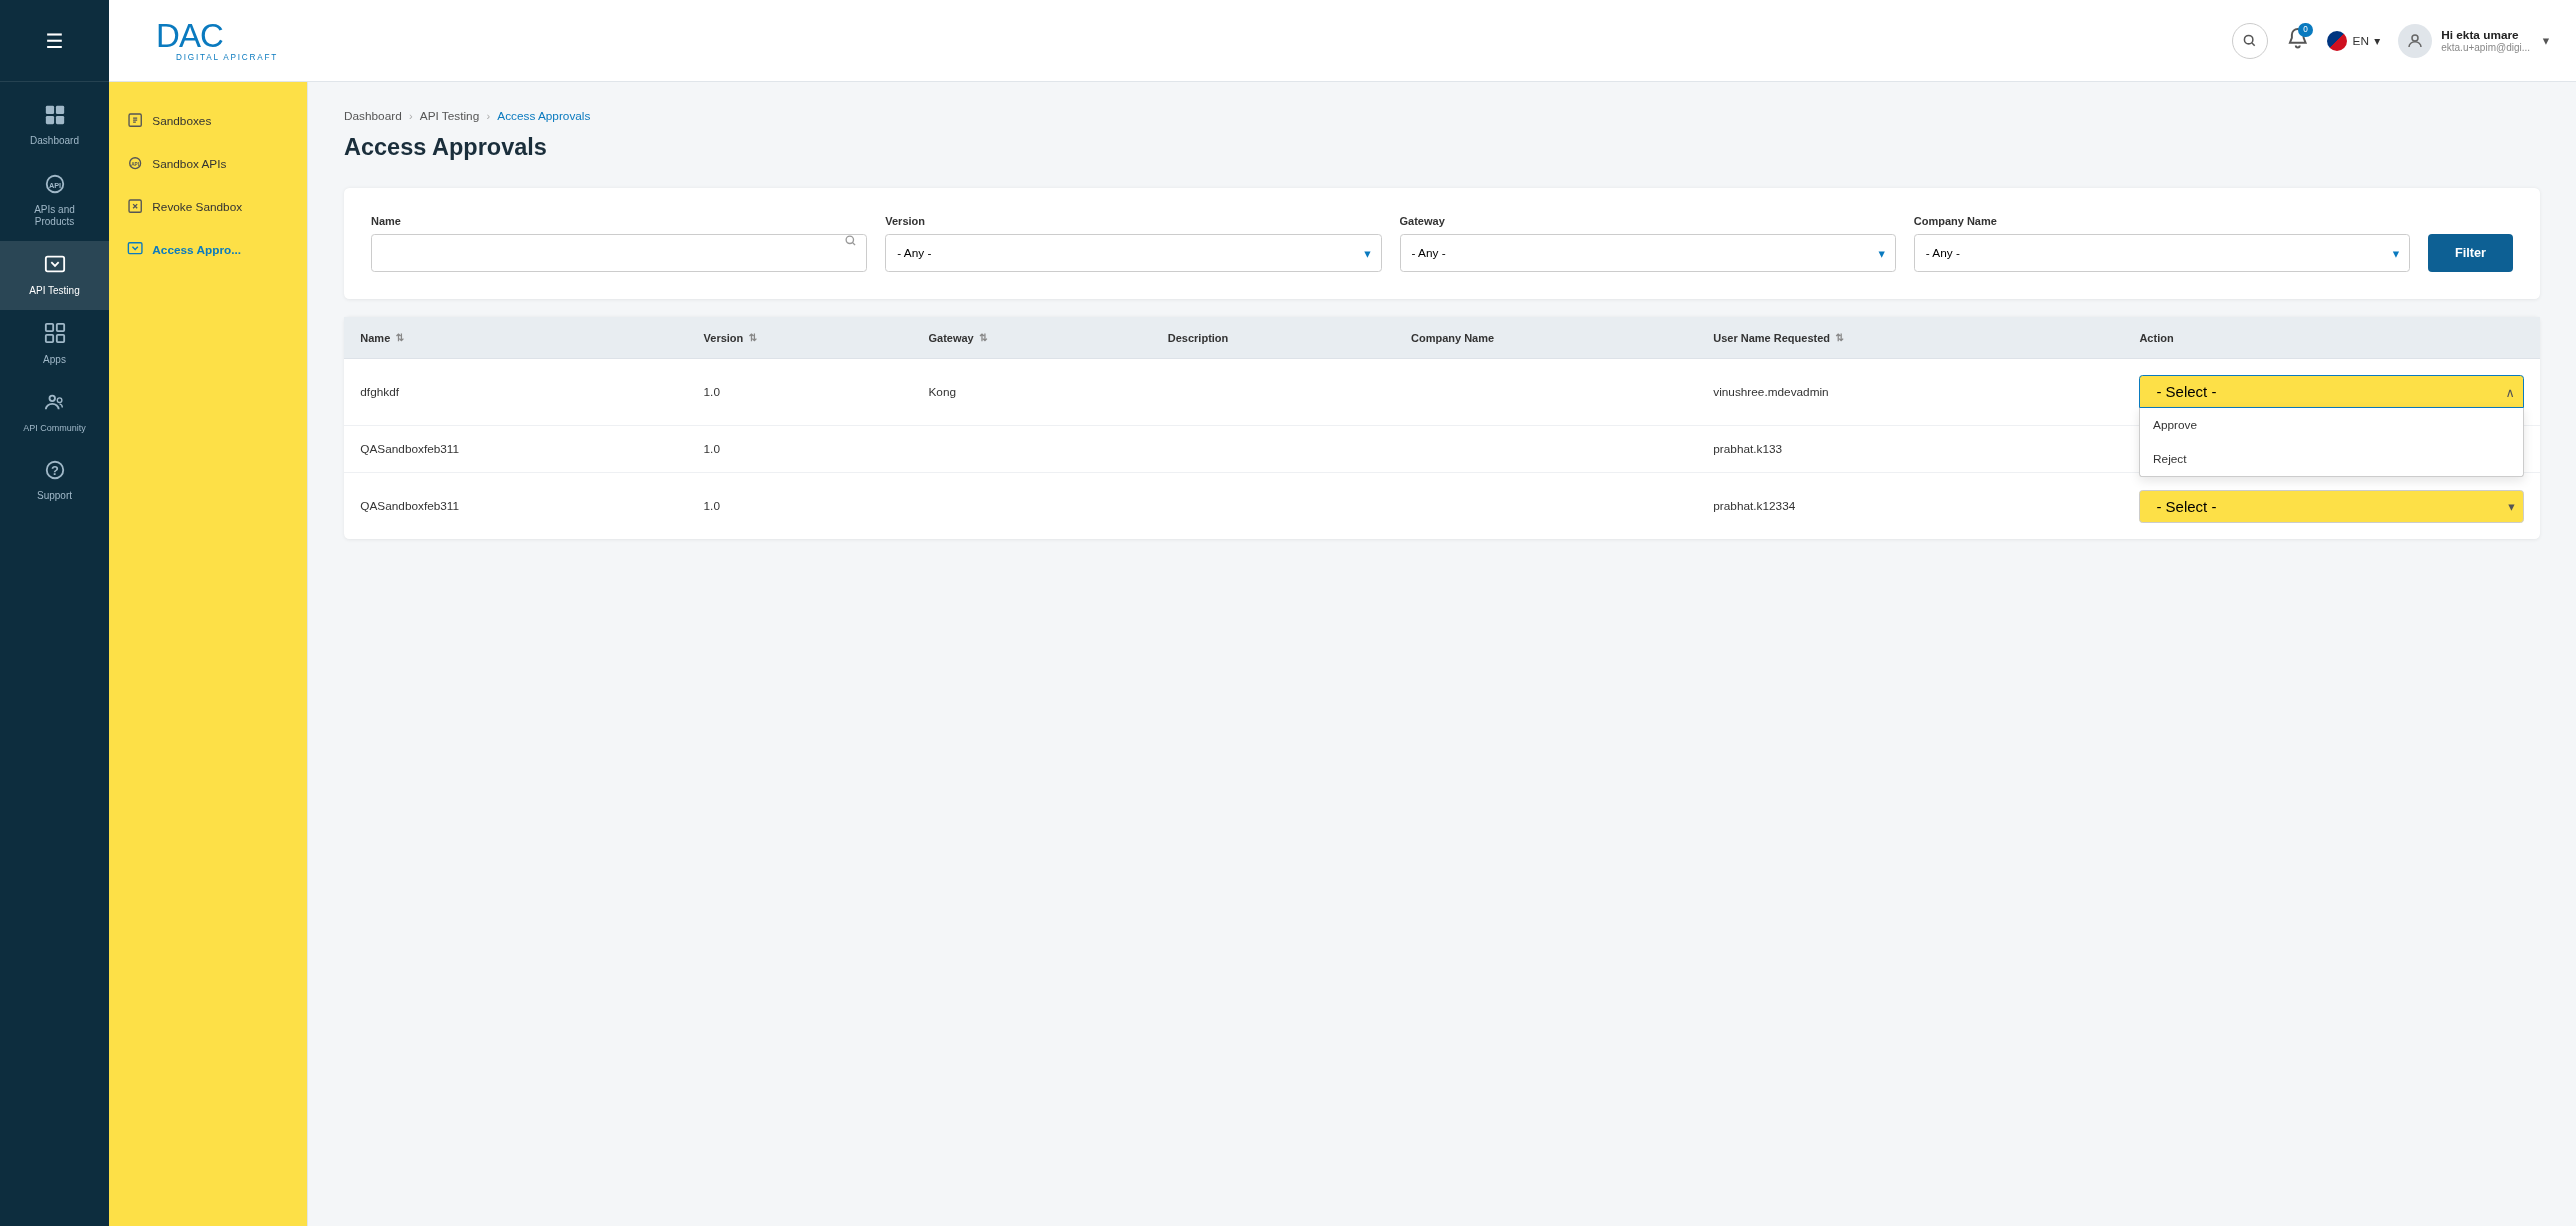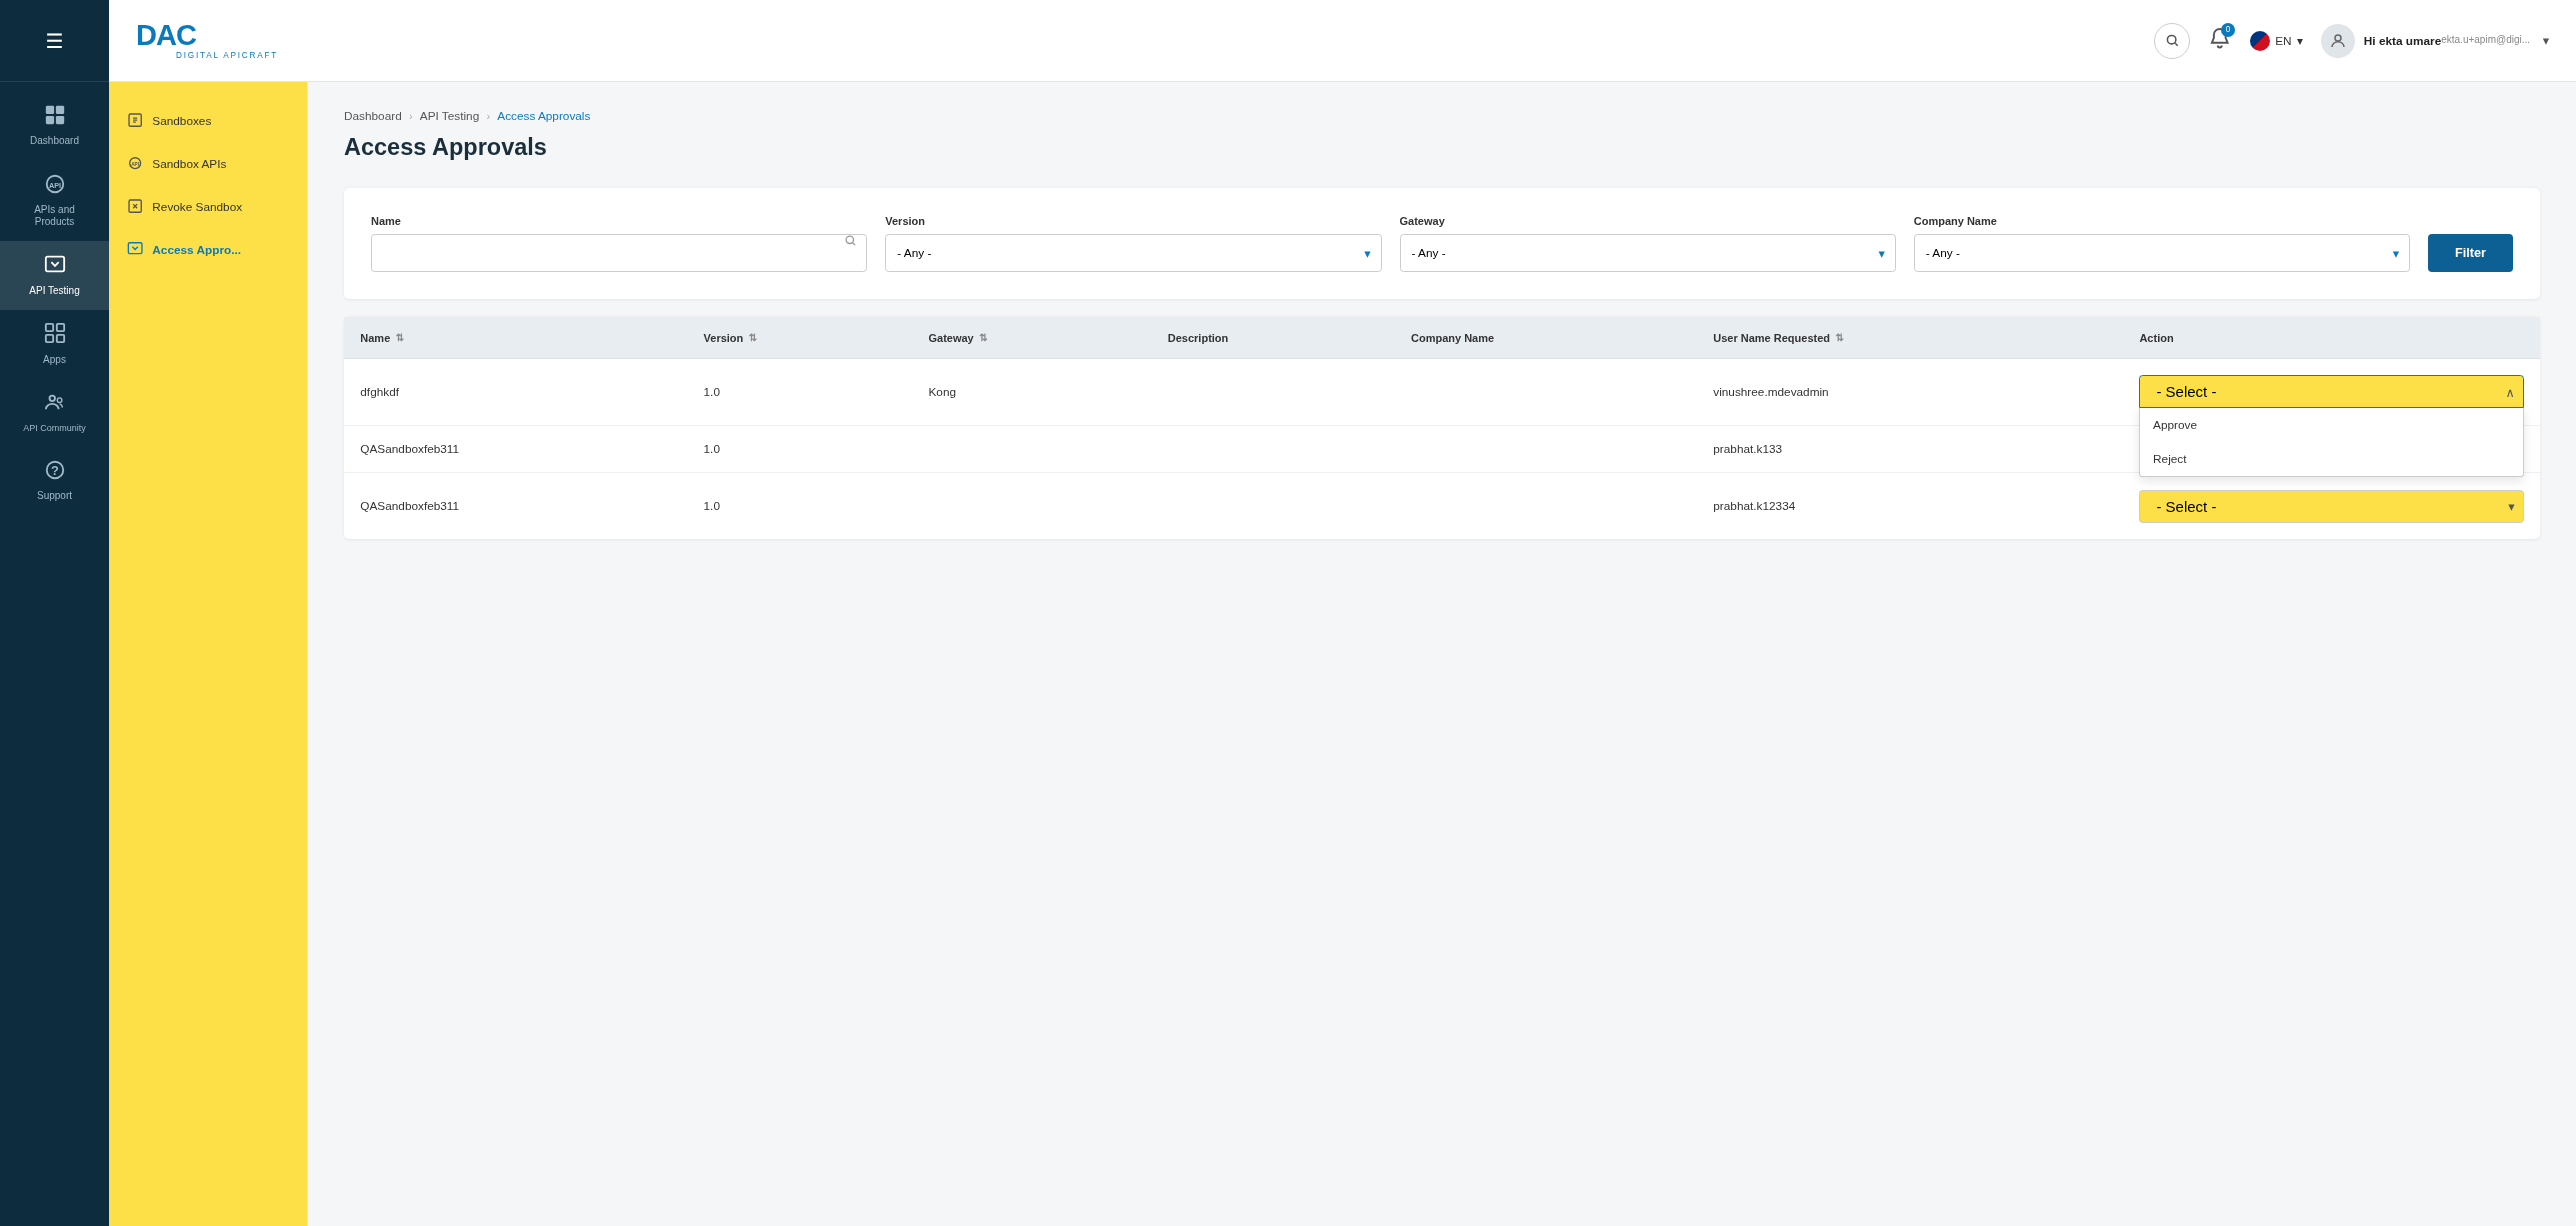--- a/index.html
+++ b/index.html
@@ -95,25 +95,26 @@
       padding: 0 27px;
       gap: 18px;
       flex-shrink: 0;
     }
     .header-logo {
       display: flex;
       align-items: center;
       gap: 0;
     }
     .logo-text {
-      font-size: 29px;
-      font-weight: 700;
+      font-size: 33px;
+      font-weight: 400;
       color: #0a7abf;
       letter-spacing: -0.9px;
       line-height: 1;
+      margin-left: 20px;
     }
     .logo-sub {
       font-size: 8.2px;
       color: #0a7abf;
       letter-spacing: 1.8px;
       text-transform: uppercase;
       line-height: 1;
       margin-top: 1.8px;
       padding-left: 40px;
     }
@@ -170,21 +171,21 @@
       width: 34px;
       height: 34px;
       border-radius: 50%;
       background: #e0e5ea;
       display: flex;
       align-items: center;
       justify-content: center;
       font-size: 16.3px;
       color: #666;
     }
-    .user-info { display: flex; }
+    .user-info { display: flex; flex-direction: column; }
     .user-greeting { font-size: 11.8px; font-weight: 600; color: #222; }
     .user-email { font-size: 10px; color: #888; }
 
     
     .content {
       flex: 1;
       overflow-y: auto;
       padding: 27px 36px;
     }
 

